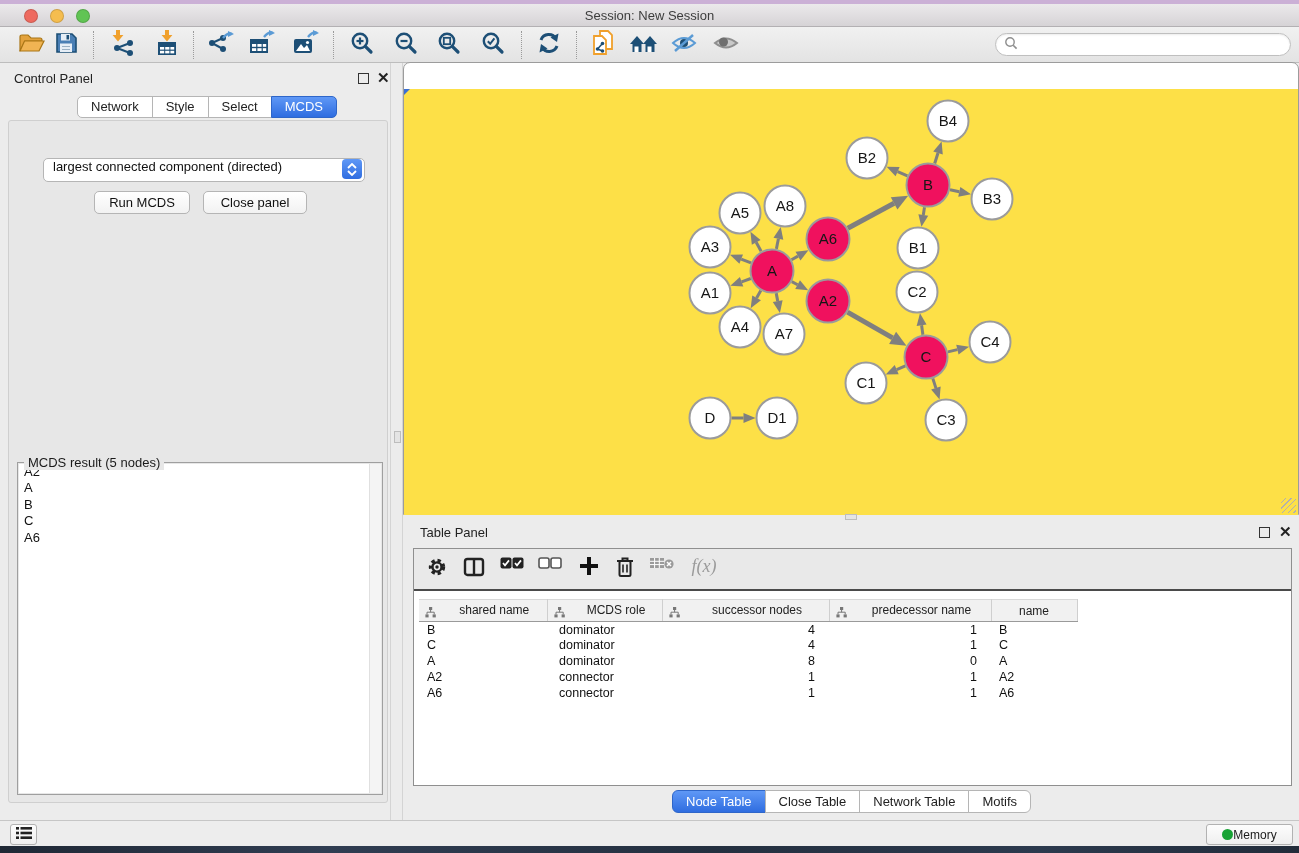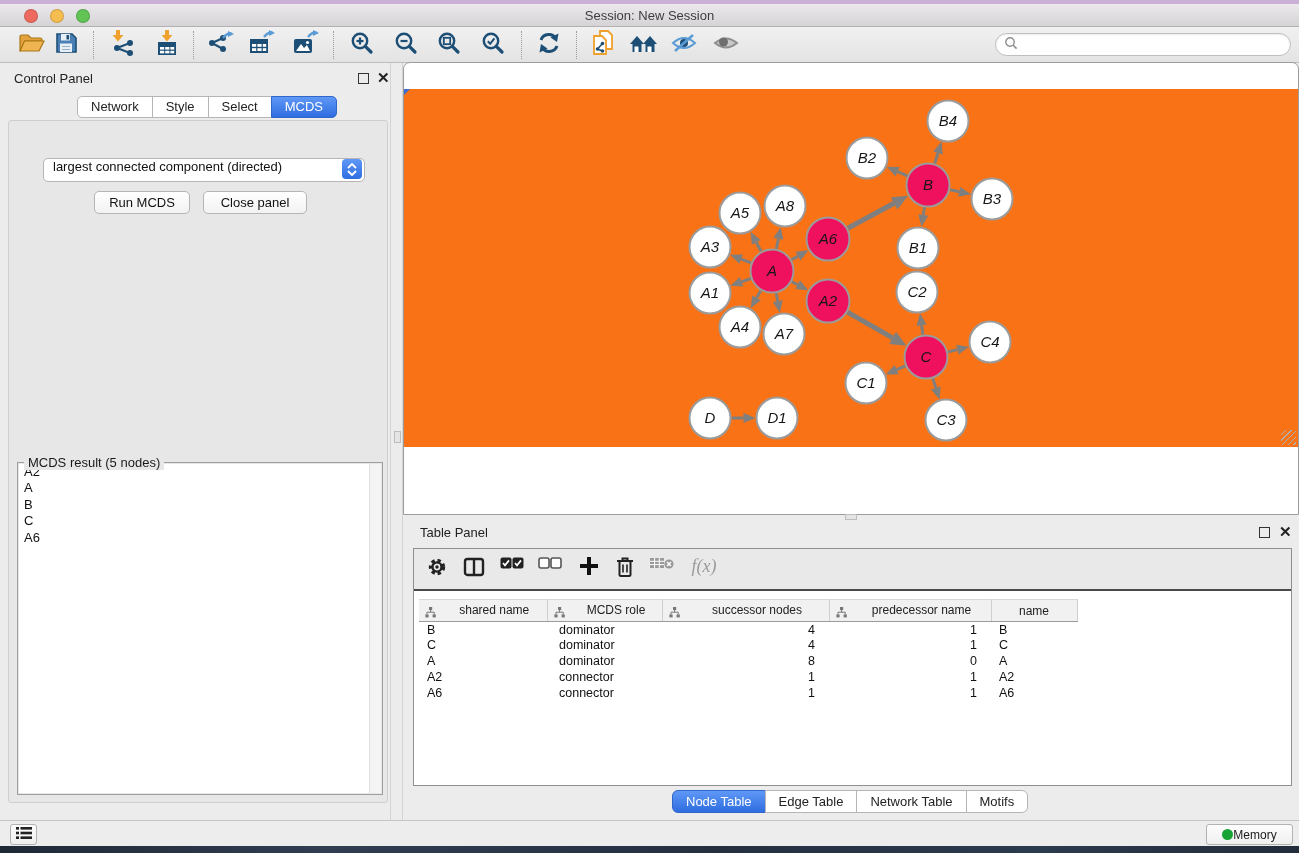--- a/index.html
+++ b/index.html
@@ -62,21 +62,21 @@
   .grip-h { position:absolute; left:845px; top:514px; width:12px; height:6px; background:#e4e4e4; border:1px solid #bdbdbd; }
 
   
   .net-window { position:absolute; left:403px; top:62px; width:896px; height:453px; background:#fff;
                 border:1px solid #9c9c9c; border-radius:7px 7px 0 0; }
   .nw-titlebar { position:absolute; left:0; top:0; right:0; height:25px;
                  background:linear-gradient(#ebe9eb,#d2cfd2); border-bottom:1px solid #a5a2a5; border-radius:6px 6px 0 0; }
   .nw-titlebar .tl { top:6px; width:13px; height:13px; }
   .nw-titlebar .tl.red { left:10px; } .nw-titlebar .tl.yellow { left:30px; } .nw-titlebar .tl.green { left:49px; }
   .nw-titlebar .title { position:absolute; left:0; right:0; line-height:25px; text-align:center; font-size:13px; color:#3a3a3a; }
-  .nw-canvas { position:absolute; left:0; top:26px; width:894px; height:358px; background:#f97316; overflow:hidden;font-style:italic; }
+  .nw-canvas { position:absolute; left:0; top:26px; width:894px; height:426px; background:#fde047; overflow:hidden; }
   .corner-mark { position:absolute; left:0; top:0; width:0; height:0;
                  border-top:6px solid #3b6fd4; border-right:6px solid transparent; }
   .resize-grip { position:absolute; right:2px; bottom:2px; width:15px; height:15px;
                  background:repeating-linear-gradient(135deg, transparent 0 3px, #b0b0b0 3px 4px); }
 
   
   .tp-title { position:absolute; left:420px; top:525px; font-size:13px; color:#222; }
   .tp-float { position:absolute; left:1259px; top:527px; }
   .tp-close { position:absolute; left:1279px; top:526px; }
   .table-box { position:absolute; left:413px; top:548px; width:879px; height:238px; background:#fff; border:1px solid #8f8f8f; }
@@ -575,21 +575,21 @@
             <td class="r">1</td>
             <td class="r">1</td>
             <td>A6</td>
           </tr>
         </tbody>
     </table>
   </div>
 
   <div class="tabs bottom-tabs" id="bottom-tabs">
       <div class="tab active">Node Table</div>
-      <div class="tab">Edge Table</div>
+      <div class="tab">Close Table</div>
       <div class="tab">Network Table</div>
       <div class="tab">Motifs</div>
     </div>
 
   <div class="statusbar">
     <div class="list-btn">
       <span><svg width="16" height="14" viewBox="0 0 16 14">
             <rect x="0" y="1" width="3" height="2.6" fill="#222"></rect>
             <rect x="4.5" y="1" width="11.5" height="2.6" fill="#222"></rect>
             <rect x="0" y="5.7" width="3" height="2.6" fill="#222"></rect>

